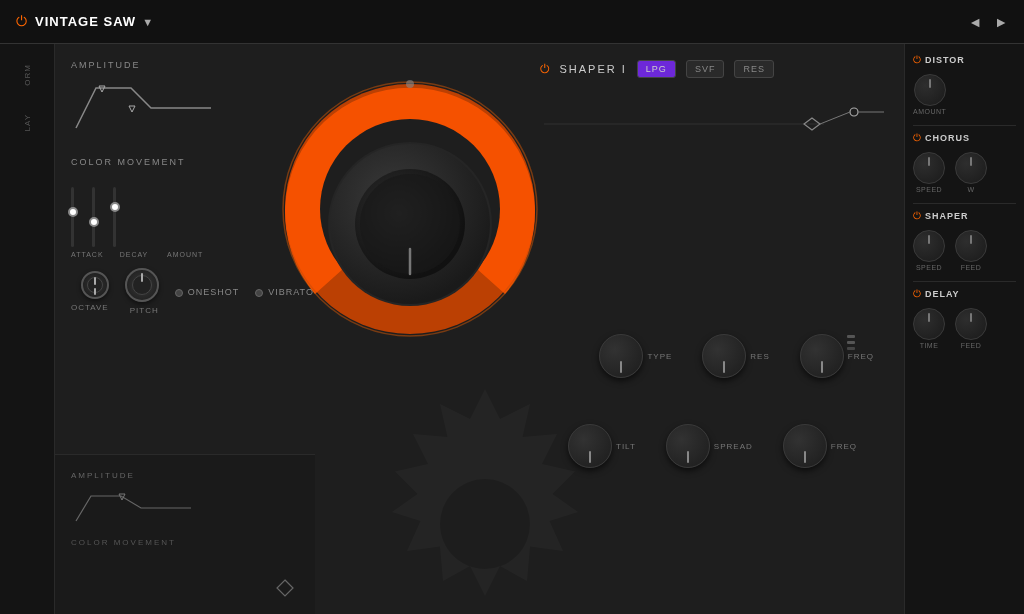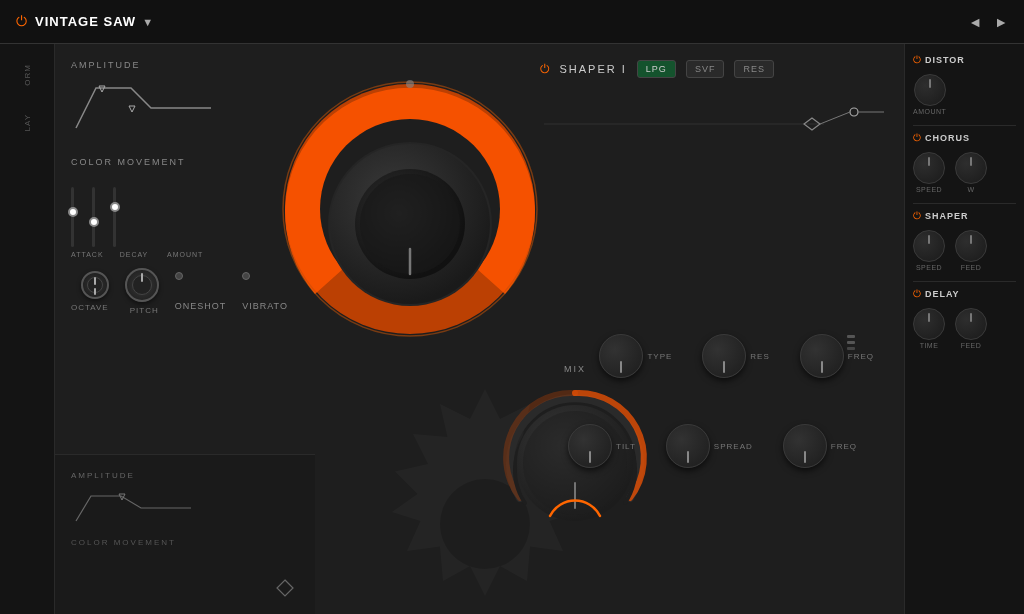--- a/index.html
+++ b/index.html
@@ -208,24 +208,23 @@
       width: 2px;
       height: 8px;
       background: #aaa;
       top: 4px;
       left: 50%;
       transform: translateX(-50%);
       border-radius: 1px;
     }
     .toggle-btn {
       display: flex;
-      align-items: flex-start;
-      gap: 21px;
+      align-items: flex-end;
+      gap: 5px;
       cursor: pointer;
-      flex-direction: column;
     }
     .toggle-dot {
       width: 8px;
       height: 8px;
       border-radius: 50%;
       background: #444;
       border: 1px solid #666;
     }
     .toggle-label {
       color: #888;
@@ -275,21 +274,21 @@
       background: #2a2a2a;
       color: #888;
       font-size: 9px;
       letter-spacing: 1px;
       padding: 3px 8px;
       border-radius: 3px;
       border: 1px solid #444;
       cursor: pointer;
     }
     .shaper-btn.active {
-      background: #14532d;
+      background: #6d28d9;
       color: #ccc;
     }
 
     
     .shaper-curve {
       width: 100%;
       height: 60px;
       margin-bottom: 8px;
     }
 
@@ -598,46 +597,20 @@
         <circle cx="135" cy="150" r="50" fill="#181818" opacity="0.7"></circle>
 
         <line x1="135" y1="175" x2="135" y2="200" stroke="#777" stroke-width="2.5" stroke-linecap="round"></line>
 
         <circle cx="135" cy="135" r="127" fill="none" stroke="#ff6600" stroke-width="1.5" opacity="0.4"></circle>
 
         <circle cx="135" cy="10" r="4" fill="#888" opacity="0.6"></circle>
       </svg>
     </div>
 
-    <div style="position:absolute; left:440px; top:320px; display:flex; flex-direction:column; align-items:center; gap:4px;">
-      <span style="color:#888; font-size:9px; letter-spacing:2px;">MIX</span>
-
-      <svg width="160" height="160" viewBox="0 0 160 160">
-        <defs>
-          <radialGradient id="mixKnobGrad" cx="40%" cy="35%" r="65%">
-            <stop offset="0%" stop-color="#383838"></stop>
-            <stop offset="100%" stop-color="#1c1c1c"></stop>
-          </radialGradient>
-        </defs>
-
-        <path d="M 25 120 A 65 65 0 1 1 135 120" fill="none" stroke="#2a2a2a" stroke-width="8" stroke-linecap="round"></path>
-
-        <path d="M 25 120 A 65 65 0 0 1 80 15" fill="none" stroke="#cc4400" stroke-width="6" stroke-linecap="round" opacity="0.3"></path>
-        <path d="M 80 15 A 65 65 0 0 1 135 120" fill="none" stroke="#ff5500" stroke-width="6" stroke-linecap="round" opacity="0.7"></path>
-
-        <path d="M 30 125 A 60 60 0 1 1 130 125" fill="none" stroke="#1e1e1e" stroke-width="4" stroke-linecap="round"></path>
-
-        <circle cx="80" cy="85" r="58" fill="url(#mixKnobGrad)"></circle>
-        <circle cx="80" cy="85" r="52" fill="#1e1e1e" opacity="0.5"></circle>
-
-        <line x1="80" y1="105" x2="80" y2="130" stroke="#888" stroke-width="2" stroke-linecap="round" opacity="0.8"></line>
-
-        <path d="M 55 138 A 28 28 0 0 1 105 138" fill="none" stroke="#ff6600" stroke-width="2.5" stroke-linecap="round"></path>
-      </svg>
-    </div>
 
     <div class="bottom-knobs">
 
       <div class="bottom-knob-group">
         <div class="knob-ms"></div>
         <span class="bottom-knob-label">TYPE</span>
       </div>
 
       <div class="bottom-knob-group">
         <div class="knob-ms"></div>

